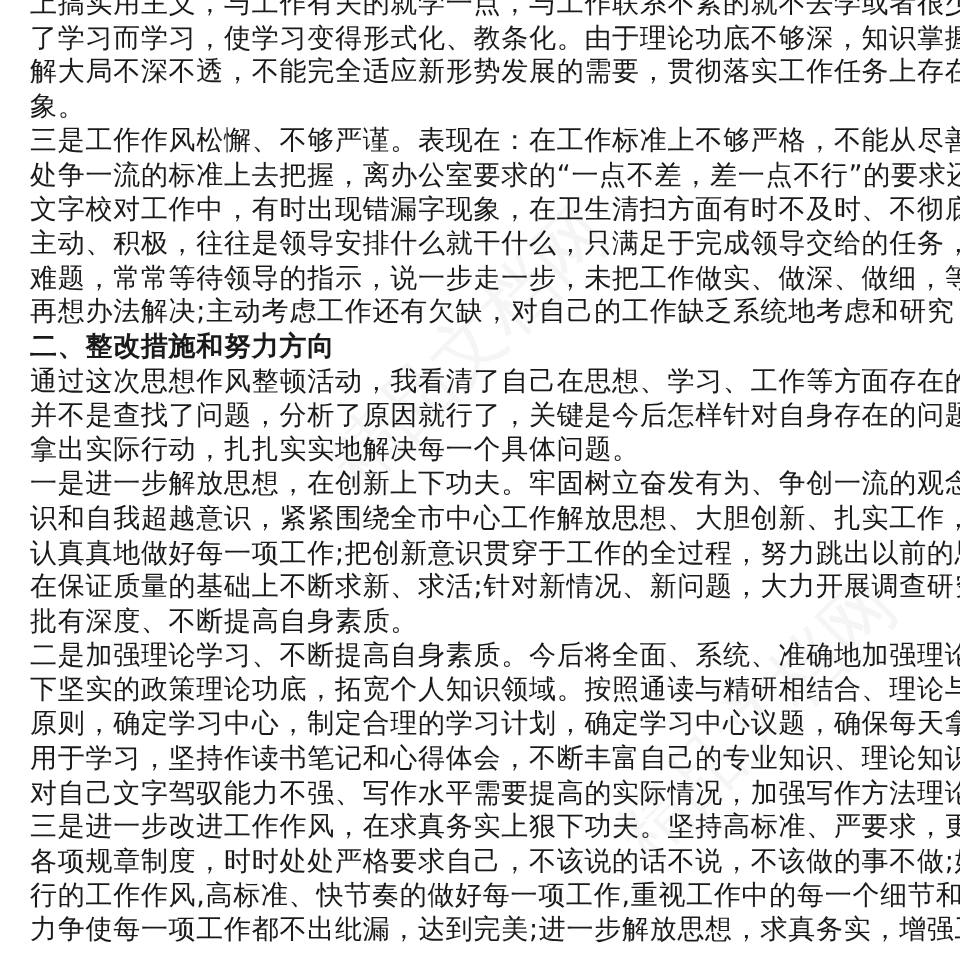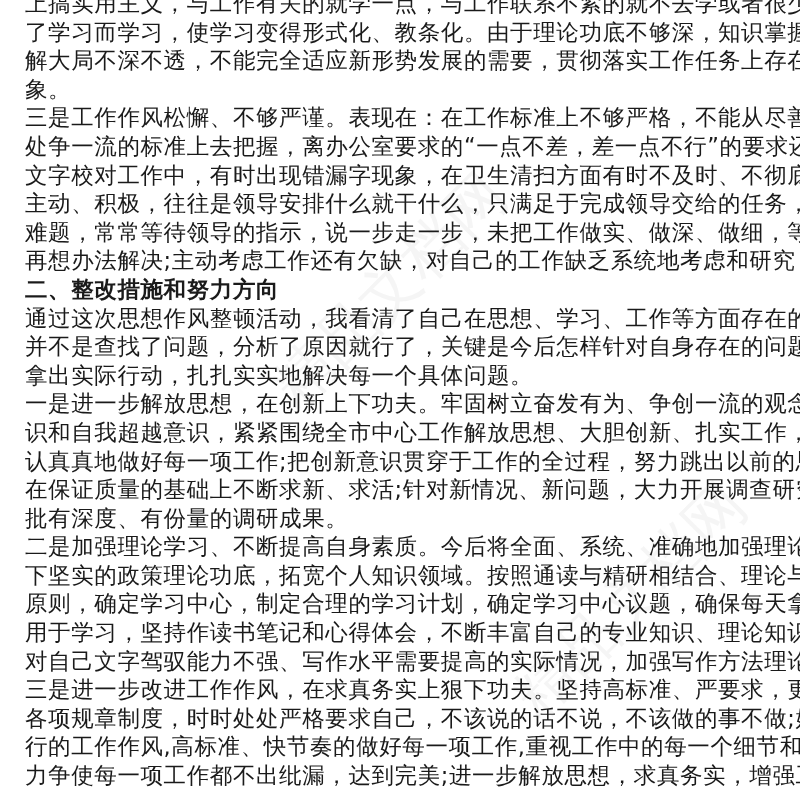--- a/index.html
+++ b/index.html
@@ -59,21 +59,21 @@
   <div class="line">难题，常常等待领导的指示，说一步走一步，未把工作做实、做深、做细，等到问题的出现</div>
   <div class="line">再想办法解决;主动考虑工作还有欠缺，对自己的工作缺乏系统地考虑和研究，有时把工作</div>
   <div class="line heading">二、整改措施和努力方向</div>
   <div class="line">通过这次思想作风整顿活动，我看清了自己在思想、学习、工作等方面存在的一些问题，但</div>
   <div class="line">并不是查找了问题，分析了原因就行了，关键是今后怎样针对自身存在的问题和薄弱环节，</div>
   <div class="line">拿出实际行动，扎扎实实地解决每一个具体问题。</div>
   <div class="line">一是进一步解放思想，在创新上下功夫。牢固树立奋发有为、争创一流的观念，强化质量意</div>
   <div class="line">识和自我超越意识，紧紧围绕全市中心工作解放思想、大胆创新、扎实工作，勤勤恳恳、认</div>
   <div class="line">认真真地做好每一项工作;把创新意识贯穿于工作的全过程，努力跳出以前的思路和框架，</div>
   <div class="line">在保证质量的基础上不断求新、求活;针对新情况、新问题，大力开展调查研究，确保写出一</div>
-  <div class="line">批有深度、有份量的调研成果。</div>
+  <div class="line">批有深度、不断提高自身素质。</div>
   <div class="line">二是加强理论学习、不断提高自身素质。今后将全面、系统、准确地加强理论学习，努力打</div>
   <div class="line">下坚实的政策理论功底，拓宽个人知识领域。按照通读与精研相结合、理论与实践相结合的</div>
   <div class="line">原则，确定学习中心，制定合理的学习计划，确定学习中心议题，确保每天拿出一定的时间</div>
   <div class="line">用于学习，坚持作读书笔记和心得体会，不断丰富自己的专业知识、理论知识和实践经验;针</div>
   <div class="line">对自己文字驾驭能力不强、写作水平需要提高的实际情况，加强写作方法理论的学习研究。</div>
   <div class="line">三是进一步改进工作作风，在求真务实上狠下功夫。坚持高标准、严要求，更加严格地遵守</div>
   <div class="line">各项规章制度，时时处处严格要求自己，不该说的话不说，不该做的事不做;始终保持雷厉风</div>
   <div class="line">行的工作作风,高标准、快节奏的做好每一项工作,重视工作中的每一个细节和每一件小事，</div>
   <div class="line">力争使每一项工作都不出纰漏，达到完美;进一步解放思想，求真务实，增强工作主动性和科</div>
 </div>

